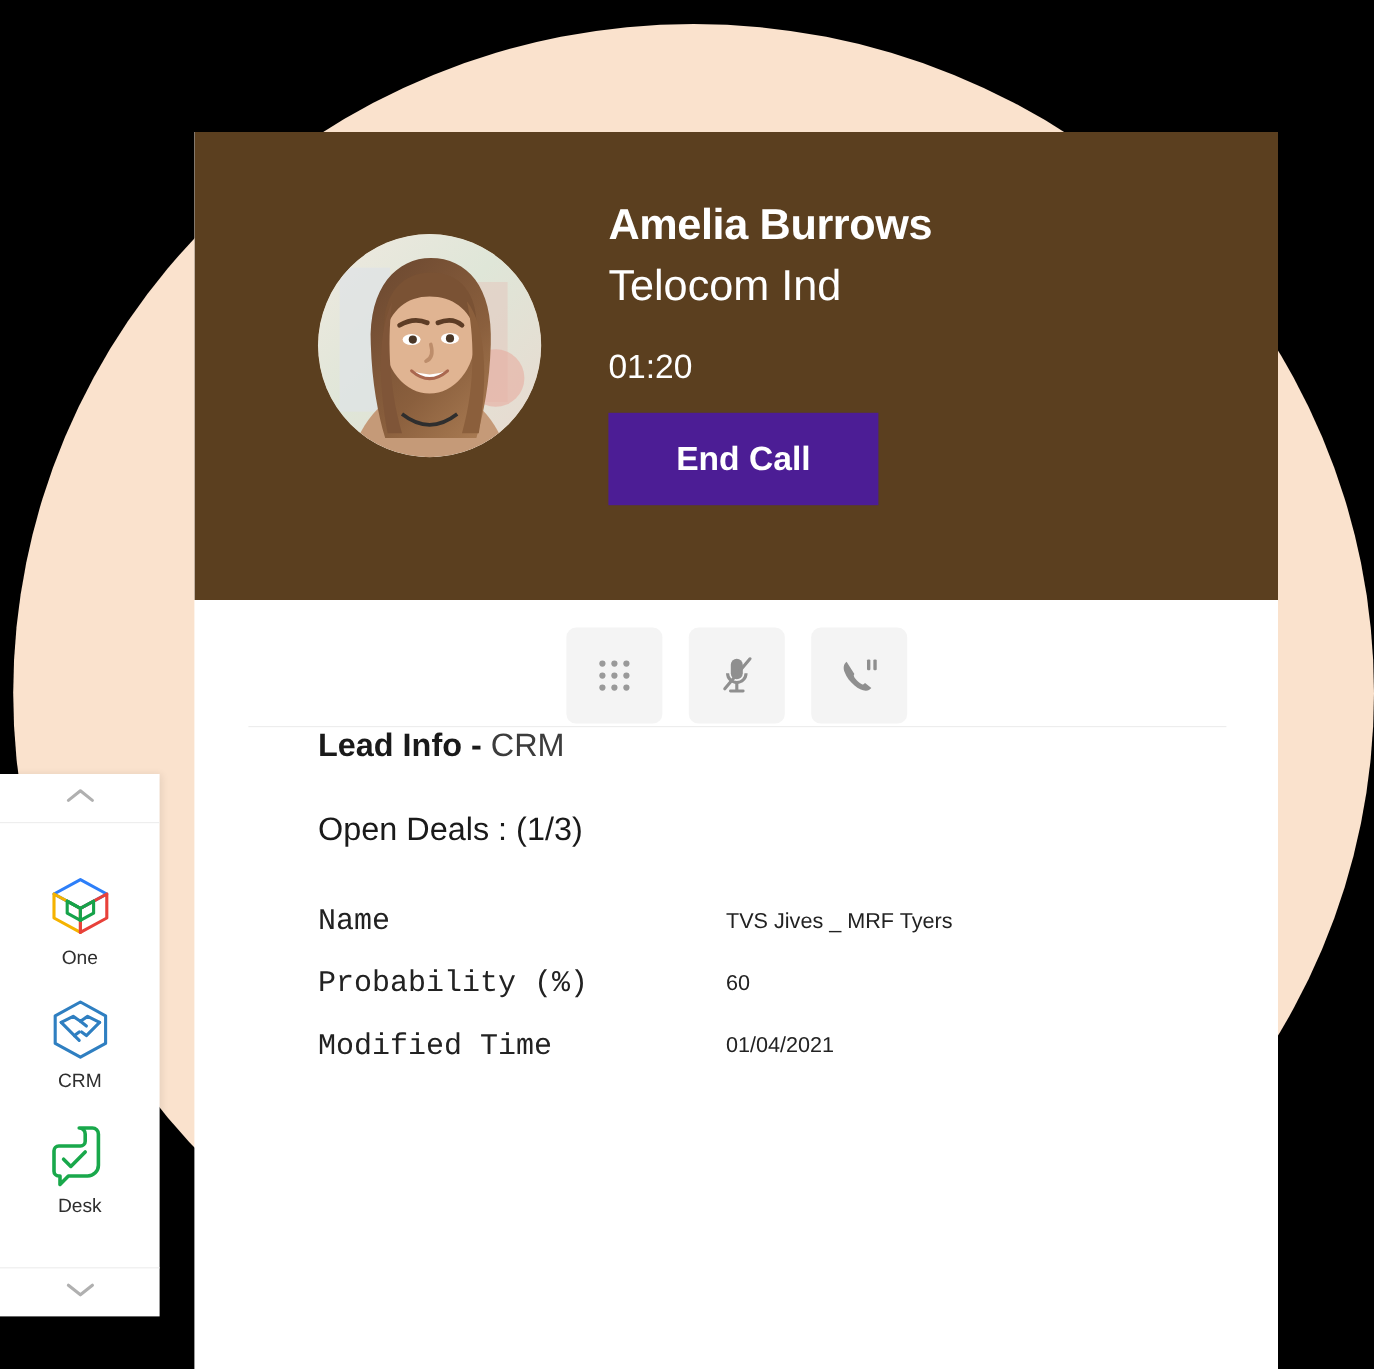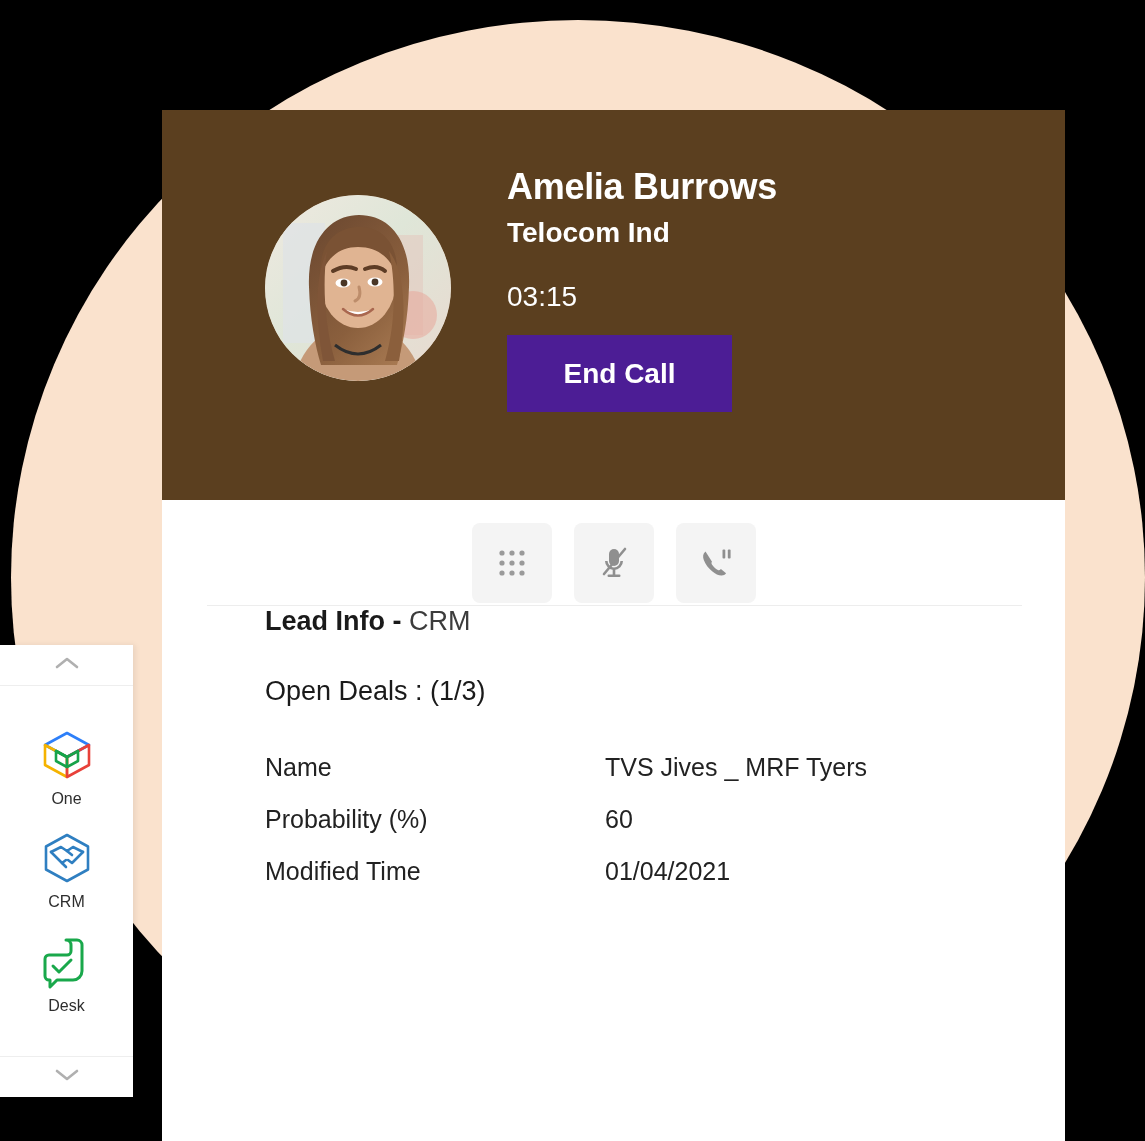--- a/index.html
+++ b/index.html
@@ -65,22 +65,22 @@
     width: 520px;
   }
   .caller-name {
     font-size: 36px;
     font-weight: bold;
     color: #FFFFFF;
     line-height: 1.1;
     letter-spacing: -0.3px;
   }
   .caller-company {
-    font-size: 28px;
-    font-weight: bold;
+    font-size: 36px;
+    font-weight: normal;
     color: #FFFFFF;
     margin-top: 10px;
     line-height: 1.15;
   }
   .call-timer {
     font-size: 28px;
     font-weight: normal;
     color: #FFFFFF;
     margin-top: 32px;
     line-height: 1.15;
@@ -171,23 +171,24 @@
     display: flex;
     margin-left: 103px;
     height: 52px;
     align-items: center;
   }
   .field-label {
     width: 340px;
     font-size: 25px;
     color: #222222;
     white-space: nowrap;
+    font-family: Liberation Mono, monospace;
   }
   .field-value {
-    font-size: 25px;
+    font-size: 18px;
     color: #222222;
     white-space: nowrap;
   }
 
   
   .app-sidebar {
     position: absolute;
     left: 0px;
     top: 645px;
     width: 133px;
@@ -290,21 +291,21 @@
           <path d="M78 114 q15 13 30 0" stroke="#a9674f" stroke-width="2.5" fill="none" stroke-linecap="round"></path>
 
           <path d="M70 150 q23 18 46 0" stroke="#2e2e2e" stroke-width="3" fill="none"></path>
         </g>
       </svg>
     </div>
 
     <div class="caller-block">
       <div class="caller-name">Amelia Burrows</div>
       <div class="caller-company">Telocom Ind</div>
-      <div class="call-timer">03:15</div>
+      <div class="call-timer">01:20</div>
       <button class="end-call-btn">End Call</button>
     </div>
   </div>
 
   <div class="controls-row">
     <button class="ctrl-btn">
       <span>
         <svg width="30" height="30" viewBox="0 0 30 30" xmlns="http://www.w3.org/2000/svg" aria-hidden="true">
           <g fill="#9A9A9A">
             <circle cx="5" cy="5" r="2.6"></circle>

